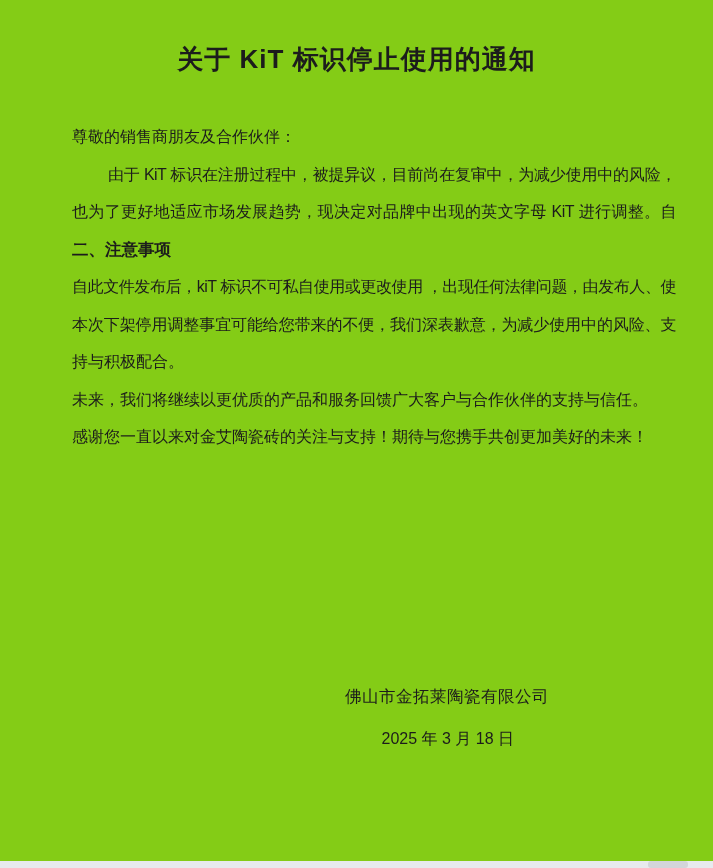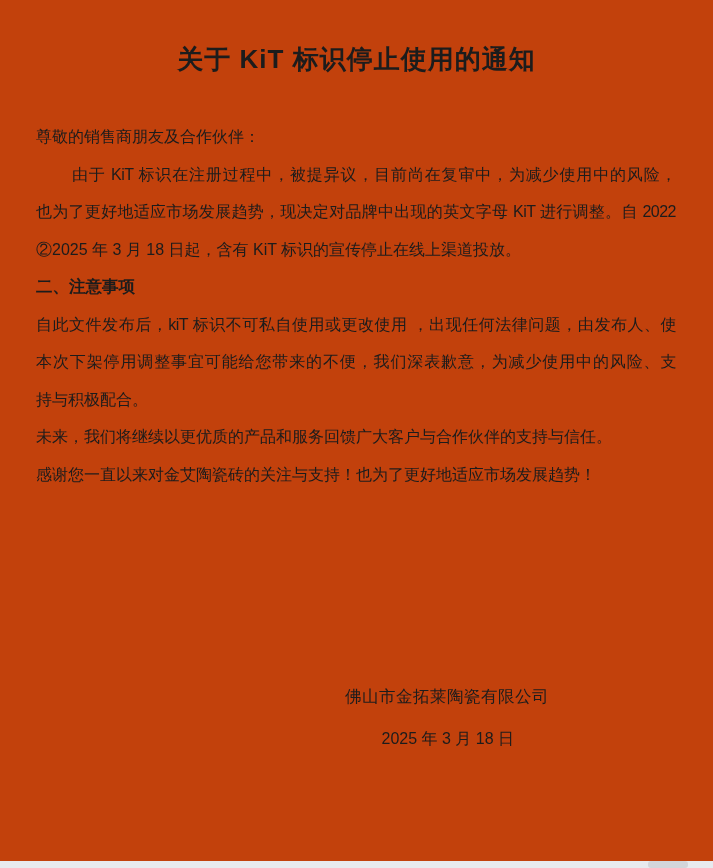--- a/index.html
+++ b/index.html
@@ -11,21 +11,21 @@
     height: 868px;
     background: #ffffff;
     overflow: hidden;
     position: relative;
     font-family: "Liberation Sans", sans-serif;
     color: #1c1c1c;
   }
   .page {
     position: absolute;
     inset: 0;
-    background: #c2410c;
+    background: #84cc16;
   }
   .notice-title {
     position: absolute;
     top: 38px;
     left: 0;
     width: 713px;
     height: 42px;
     line-height: 42px;
     text-align: center;
     font-size: 26px;
@@ -37,20 +37,21 @@
     position: absolute;
     top: 118px;
     left: 36px;
     width: 640px;
   }
   .line {
     height: 37.5px;
     line-height: 37.5px;
     font-size: 16px;
     white-space: nowrap;
+    margin-left: 36px;
   }
   .line.justify {
     white-space: normal;
     letter-spacing: -0.5px;
     text-align: justify;
     text-align-last: justify;
     overflow: hidden;
   }
   .line.indent {
     padding-left: 36px;
@@ -106,27 +107,26 @@
 <body style="background: rgb(255, 255, 255); color: rgb(28, 28, 28);">
 
 <div class="page">
 
   <div class="notice-title">关于 KiT 标识停止使用的通知</div>
 
   <div class="body-text">
     <div class="line">尊敬的销售商朋友及合作伙伴：</div>
     <div class="line justify indent">由于 KiT 标识在注册过程中，被提异议，目前尚在复审中，为减少使用中的风险，</div>
     <div class="line justify">也为了更好地适应市场发展趋势，现决定对品牌中出现的英文字母 KiT 进行调整。自 2022</div>
-    <div class="line">②2025 年 3 月 18 日起，含有 KiT 标识的宣传停止在线上渠道投放。</div>
     <div class="line heading">二、注意事项</div>
     <div class="line justify">自此文件发布后，kiT 标识不可私自使用或更改使用 ，出现任何法律问题，由发布人、使</div>
     <div class="line justify">本次下架停用调整事宜可能给您带来的不便，我们深表歉意，为减少使用中的风险、支</div>
     <div class="line">持与积极配合。</div>
     <div class="line">未来，我们将继续以更优质的产品和服务回馈广大客户与合作伙伴的支持与信任。</div>
-    <div class="line">感谢您一直以来对金艾陶瓷砖的关注与支持！也为了更好地适应市场发展趋势！</div>
+    <div class="line">感谢您一直以来对金艾陶瓷砖的关注与支持！期待与您携手共创更加美好的未来！</div>
   </div>
 
   <div class="signature">
     <div class="signature-company">佛山市金拓莱陶瓷有限公司</div>
     <div class="signature-date">2025 年 3 月 18 日</div>
   </div>
 
   <div class="bottom-scrollbar" style="background: rgb(232, 234, 238);">
     <div class="thumb" style="background: rgb(211, 213, 218);"></div>
   </div>

